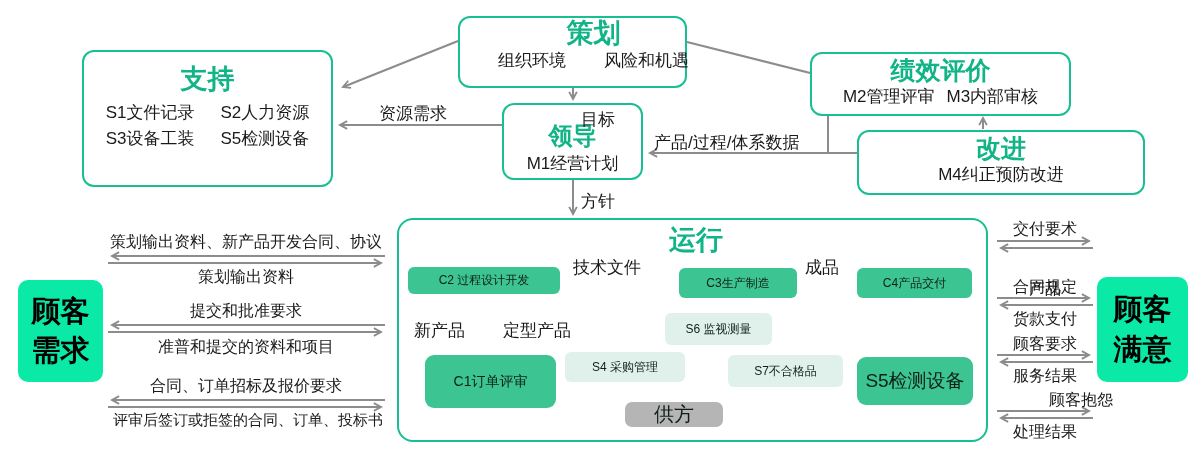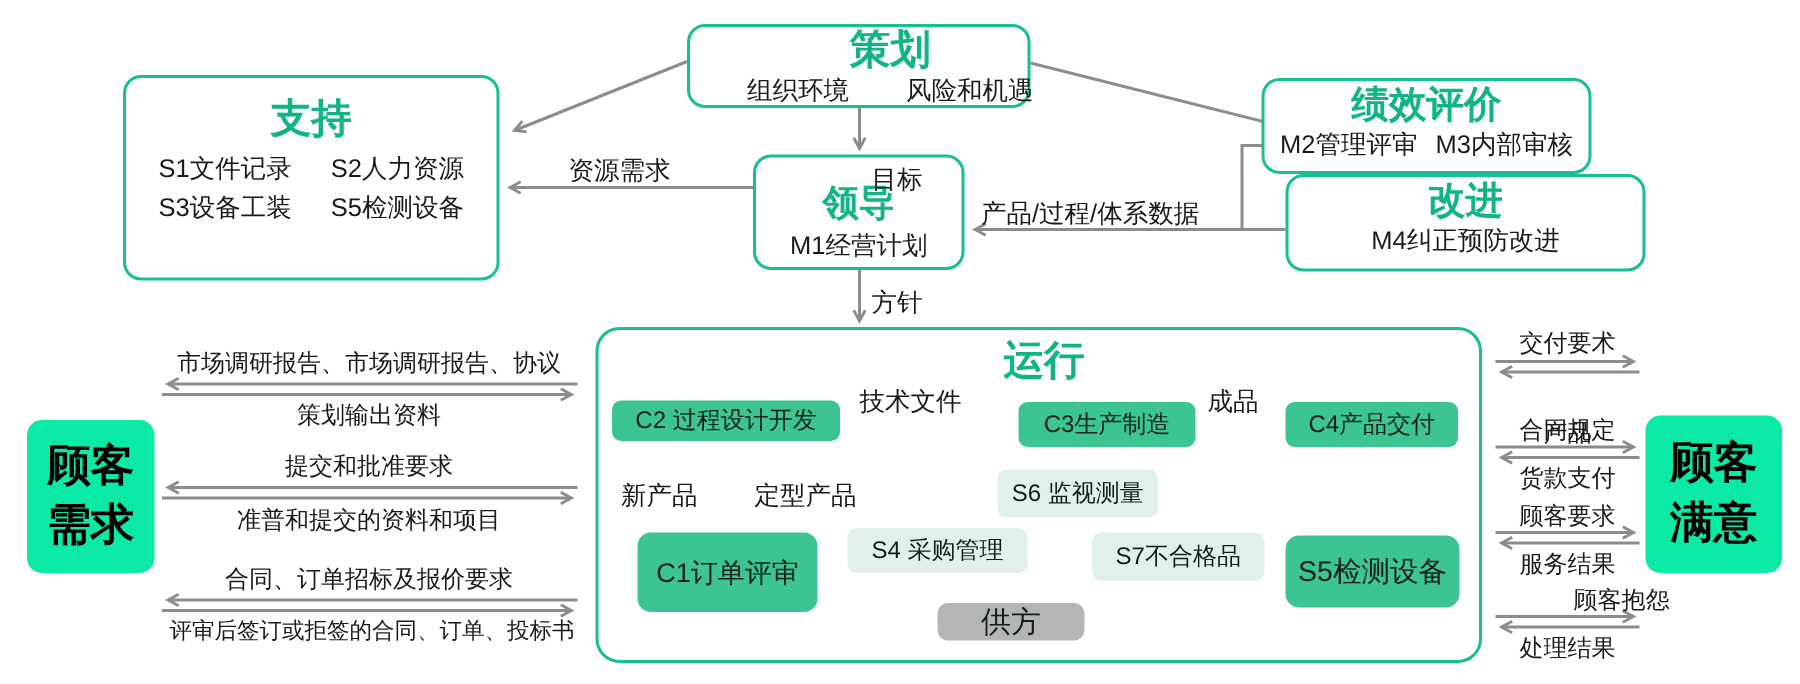--- a/index.html
+++ b/index.html
@@ -13,21 +13,21 @@
   svg#wires{position:absolute;left:0;top:0;}
   .ln{fill:none;stroke:var(--line-gray);stroke-width:2;}
   .mk{fill:none;stroke:var(--line-gray);stroke-width:1.7;}
   .obox{position:absolute;box-sizing:border-box;background:#fff;border:2.5px solid var(--outline-green);
         border-radius:12px;display:flex;flex-direction:column;align-items:center;}
   .ot{font-weight:700;color:var(--title-green);line-height:1.12;white-space:nowrap;}
   .itxt{font-size:17px;color:var(--text-dark);white-space:nowrap;}
   .rowi{display:flex;justify-content:center;}
   .grid2{display:grid;grid-template-columns:auto auto;column-gap:26px;row-gap:3px;margin-top:7px;}
   .node{position:absolute;box-sizing:border-box;display:flex;align-items:center;justify-content:center;
-        border-radius:6px;font-size:16px;color:#102018;white-space:nowrap;}
+        border-radius:6px;font-size:12px;color:#102018;white-space:nowrap;}
   .ngreen{background:var(--node-green);}
   .npale{background:var(--pale-mint);}
   .ngray{background:var(--gray-node);border-radius:7px;}
   .cust{position:absolute;box-sizing:border-box;background:var(--bright-green);border-radius:10px;
         display:flex;flex-direction:column;align-items:center;justify-content:center;
         font-size:29px;font-weight:700;color:#000;line-height:1.35;}
   .lbl{position:absolute;font-size:16px;white-space:nowrap;color:var(--text-dark);}
   .lbl.c{transform:translateX(-50%);}
   .lbl.md{font-size:17px;}
   .optitle{position:absolute;font-size:27px;font-weight:700;color:var(--title-green);transform:translateX(-50%);}
@@ -77,21 +77,21 @@
       <path class="ln" marker-end="url(#ah)" d="M1093 248 L1001 248"></path>
       <path class="ln" marker-end="url(#ah)" d="M997 298 L1089 298"></path>
       <path class="ln" marker-end="url(#ah)" d="M1093 305 L1001 305"></path>
       <path class="ln" marker-end="url(#ah)" d="M997 355 L1089 355"></path>
       <path class="ln" marker-end="url(#ah)" d="M1093 362 L1001 362"></path>
       <path class="ln" marker-end="url(#ah)" d="M997 411 L1089 411"></path>
       <path class="ln" marker-end="url(#ah)" d="M1093 418 L1001 418"></path>
     </g>
   </svg>
 
-  <div class="obox" style="left:458px;top:16px;width:229px;height:56px;padding-left:42px;">
+  <div class="obox" style="left:458px;top:16px;width:229px;height:72px;padding-left:42px;">
     <div class="ot" style="font-size:27px;margin-top:0px;">策划</div>
     <div class="rowi" style="gap:38px;margin-top:1px;">
       <span class="itxt">组织环境</span>
       <span class="itxt">风险和机遇</span>
     </div>
   </div>
 
   <div class="obox" style="left:82px;top:50px;width:251px;height:137px;">
     <div class="ot" style="font-size:27px;margin-top:12px;">支持</div>
     <div class="grid2">
@@ -100,65 +100,65 @@
       <span class="itxt">S3设备工装</span>
       <span class="itxt">S5检测设备</span>
     </div>
   </div>
 
   <div class="obox" style="left:502px;top:103px;width:141px;height:77px;">
     <div class="ot" style="font-size:24px;margin-top:18px;">领导</div>
     <div class="itxt" style="margin-top:2px;">M1经营计划</div>
   </div>
 
-  <div class="obox" style="left:841px;top:52px;width:220px;height:64px;">
+  <div class="obox" style="left:810px;top:52px;width:261px;height:64px;">
     <div class="ot" style="font-size:25px;margin-top:2px;">绩效评价</div>
     <div class="rowi" style="gap:12px;margin-top:1px;">
       <span class="itxt">M2管理评审</span>
       <span class="itxt">M3内部审核</span>
     </div>
   </div>
 
-  <div class="obox" style="left:857px;top:116px;width:240px;height:65px;">
+  <div class="obox" style="left:857px;top:130px;width:288px;height:65px;">
     <div class="ot" style="font-size:25px;margin-top:2px;">改进</div>
     <div class="itxt" style="margin-top:1px;">M4纠正预防改进</div>
   </div>
 
   <div class="obox" style="left:397px;top:218px;width:591px;height:224px;border-radius:16px;"></div>
   <div class="optitle" style="left:696px;top:222px;">运行</div>
 
   <div class="cust" style="left:18px;top:280px;width:85px;height:102px;">
     <div>顾客</div>
     <div>需求</div>
   </div>
   <div class="cust" style="left:1097px;top:277px;width:91px;height:105px;">
     <div>顾客</div>
     <div>满意</div>
   </div>
 
   <div class="node ngreen" style="left:408px;top:267px;width:152px;height:27px;">C2 过程设计开发</div>
   <div class="node ngreen" style="left:679px;top:268px;width:118px;height:30px;">C3生产制造</div>
   <div class="node ngreen" style="left:857px;top:268px;width:115px;height:30px;">C4产品交付</div>
-  <div class="node ngreen" style="left:425px;top:355px;width:120px;height:53px;font-size:18px;border-radius:9px;">C1订单评审</div>
+  <div class="node ngreen" style="left:425px;top:355px;width:131px;height:53px;font-size:14px;border-radius:9px;">C1订单评审</div>
   <div class="node npale" style="left:565px;top:352px;width:120px;height:30px;">S4 采购管理</div>
   <div class="node npale" style="left:665px;top:313px;width:107px;height:32px;">S6 监视测量</div>
   <div class="node npale" style="left:728px;top:355px;width:115px;height:32px;">S7不合格品</div>
   <div class="node ngreen" style="left:857px;top:357px;width:116px;height:48px;font-size:19px;border-radius:9px;">S5检测设备</div>
   <div class="node ngray" style="left:625px;top:402px;width:98px;height:25px;font-size:20px;">供方</div>
 
   <div class="lbl md" style="left:581px;top:76px;margin-top:32px;">目标</div>
   <div class="lbl md" style="left:379px;top:102px;">资源需求</div>
   <div class="lbl md" style="left:581px;top:190px;">方针</div>
   <div class="lbl md" style="left:654px;top:131px;">产品/过程/体系数据</div>
   <div class="lbl md" style="left:573px;top:256px;">技术文件</div>
   <div class="lbl md" style="left:805px;top:256px;">成品</div>
   <div class="lbl md" style="left:414px;top:319px;">新产品</div>
   <div class="lbl md" style="left:503px;top:319px;">定型产品</div>
 
-  <div class="lbl c" style="left:246px;top:232px;">市场调研报告、市场调研报告、协议</div>
+  <div class="lbl c" style="left:246px;top:232px;">策划输出资料、新产品开发合同、协议</div>
   <div class="lbl c" style="left:246px;top:267px;">策划输出资料</div>
   <div class="lbl c" style="left:246px;top:301px;">提交和批准要求</div>
   <div class="lbl c" style="left:246px;top:376px;">合同、订单招标及报价要求</div>
   <div class="lbl c" style="left:246px;top:337px;">准普和提交的资料和项目</div>
   <div class="lbl c" style="left:248px;top:411px;font-size:15px;">评审后签订或拒签的合同、订单、投标书</div>
 
   <div class="lbl c" style="left:1045px;top:219px;">交付要术</div>
   <div class="lbl c" style="left:1045px;top:255px;margin-top:24px;">产品</div>
   <div class="lbl c" style="left:1045px;top:277px;">合同规定</div>
   <div class="lbl c" style="left:1045px;top:309px;">货款支付</div>

